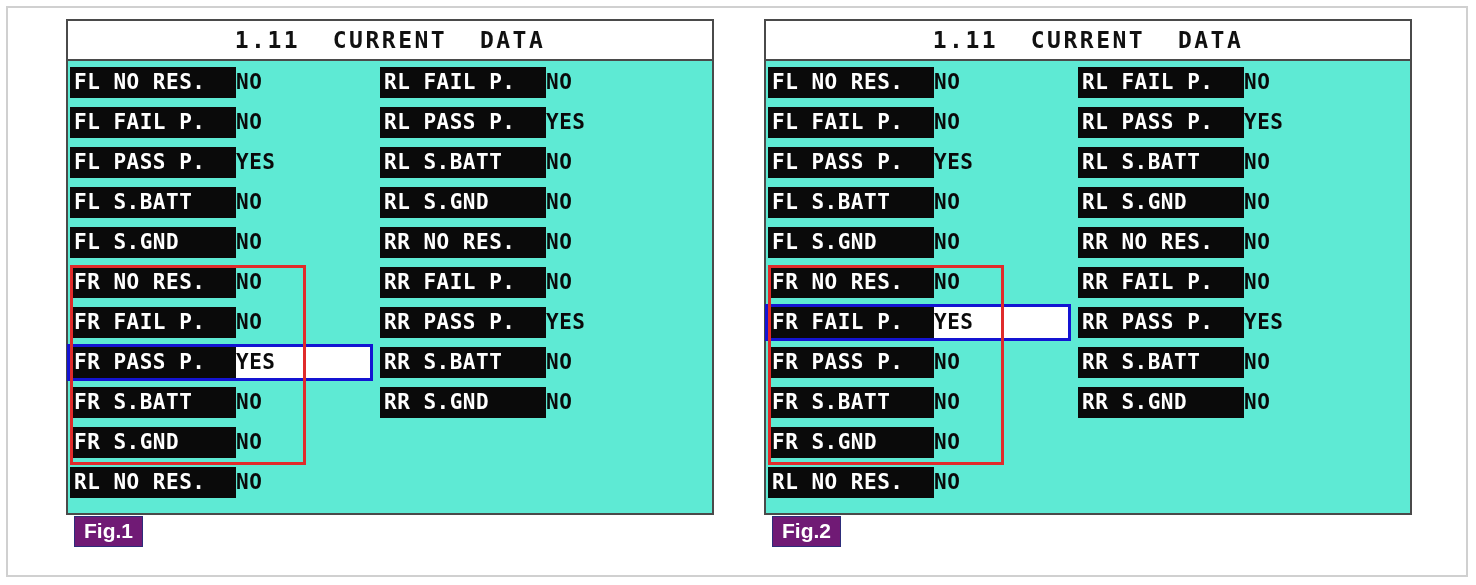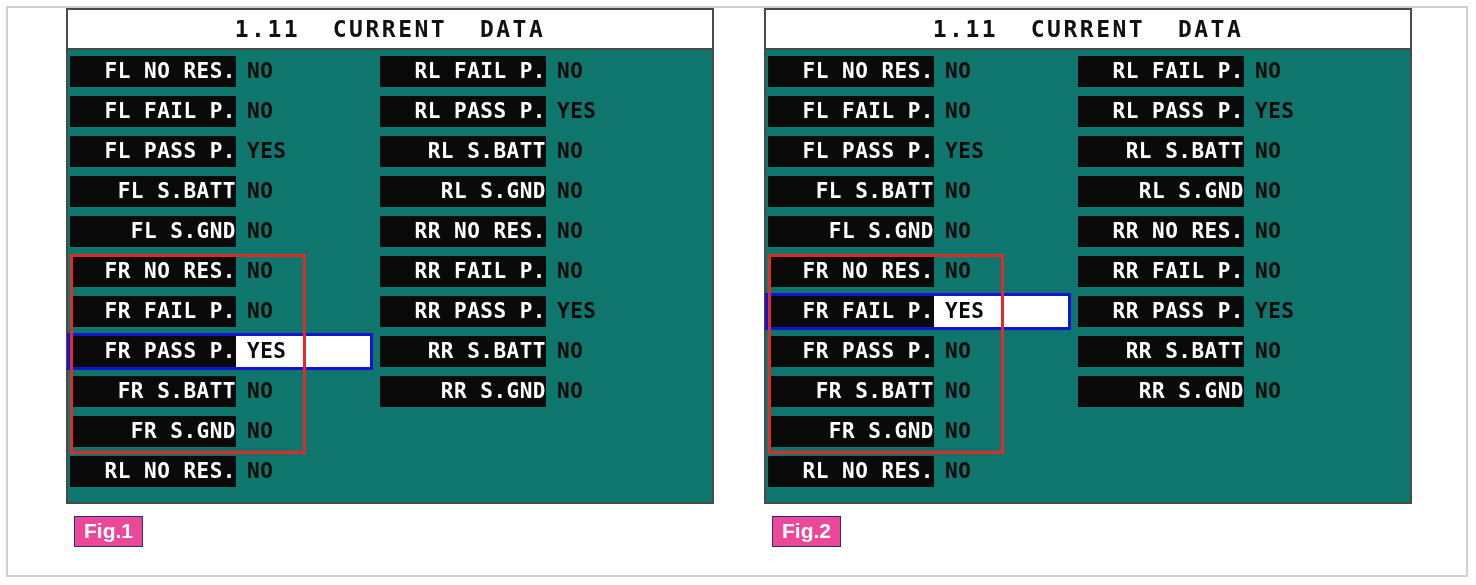--- a/index.html
+++ b/index.html
@@ -25,21 +25,22 @@
   }
   .figure.fig1{left:58px;}
   .figure.fig2{left:756px;}
 
   
   .panel{
     position:relative;
     width:648px;height:496px;
     border:2px solid #4a4a4a;
     box-sizing:border-box;
-    background:#0f766e;
+    background:#5eead4;
+    margin-top:11px;
   }
 
   .title-bar{
     position:relative;
     height:40px;
     border-bottom:2px solid #4a4a4a;
     box-sizing:border-box;
     display:flex;align-items:center;justify-content:center;
     background:#ffffff;
   }
@@ -48,21 +49,20 @@
     font-size:23px;
     font-weight:bold;
     letter-spacing:2.5px;
     color:#111111;
     white-space:pre;
   }
 
   .screen-body{
     position:relative;
     height:356px;
-    text-align:right;
   }
 
   .column{
     position:absolute;
     top:4px;
     width:300px;
   }
   .column.col-left{left:2px;}
   .column.col-right{left:312px;}
 
@@ -93,21 +93,21 @@
     letter-spacing:0.5px;
     white-space:pre;
     padding-left:4px;
     box-sizing:border-box;
     overflow:hidden;
   }
   .cell-value{
     display:block;
     height:31px;
     line-height:31px;
-    padding-left:11px;
+    padding-left:0;
     color:#0a0a0a;
     background:transparent;
     font-family:"DejaVu Sans Mono","Liberation Mono",monospace;
     font-size:21px;
     font-weight:bold;
     letter-spacing:0.5px;
     white-space:pre;
   }
 
   
@@ -128,21 +128,21 @@
     box-sizing:border-box;
     pointer-events:none;
     z-index:5;
   }
 
   
   .fig-caption{
     position:absolute;
     left:8px;
     top:508px;
-    background:#ec4899;
+    background:#701a75;
     color:#ffffff;
     font-family:"Liberation Sans",sans-serif;
     font-size:21px;
     font-weight:bold;
     padding:2px 9px 3px 9px;
     border:1px solid #2d2d7a;
     letter-spacing:0px;
     line-height:1.15;
   }
 </style>

